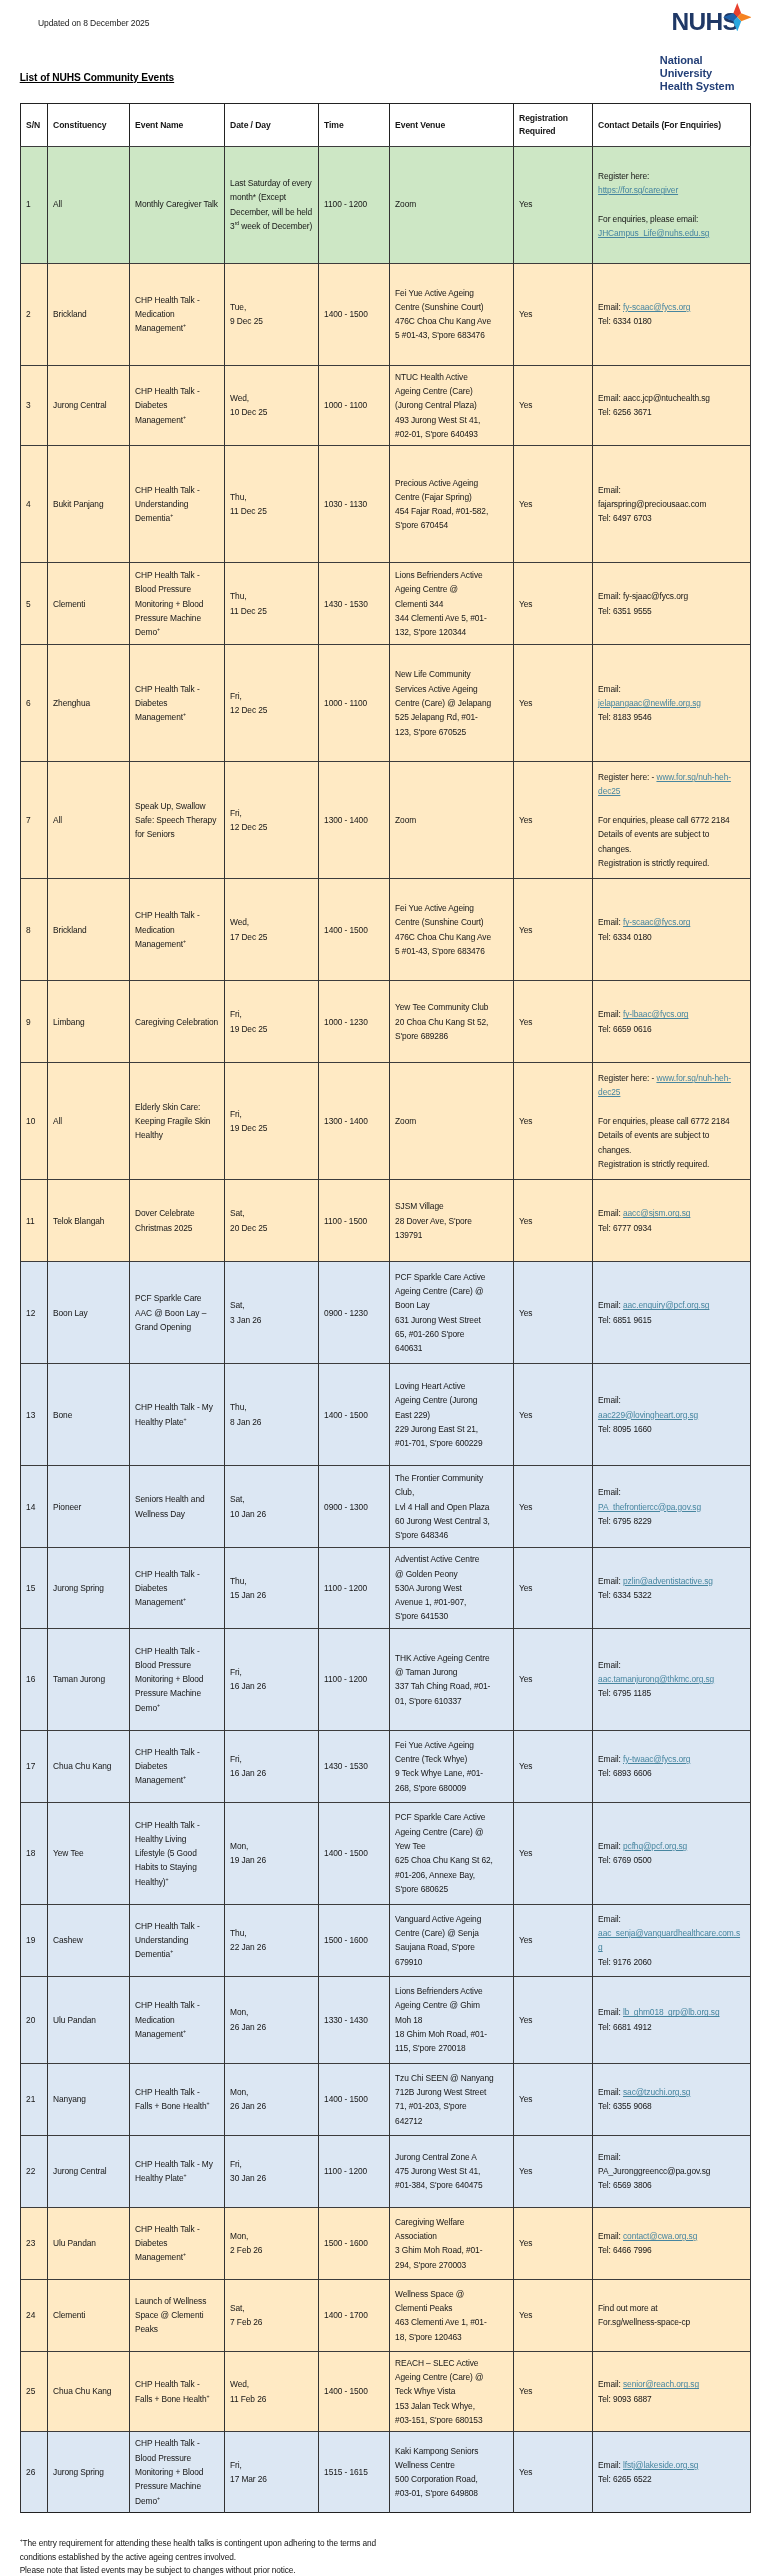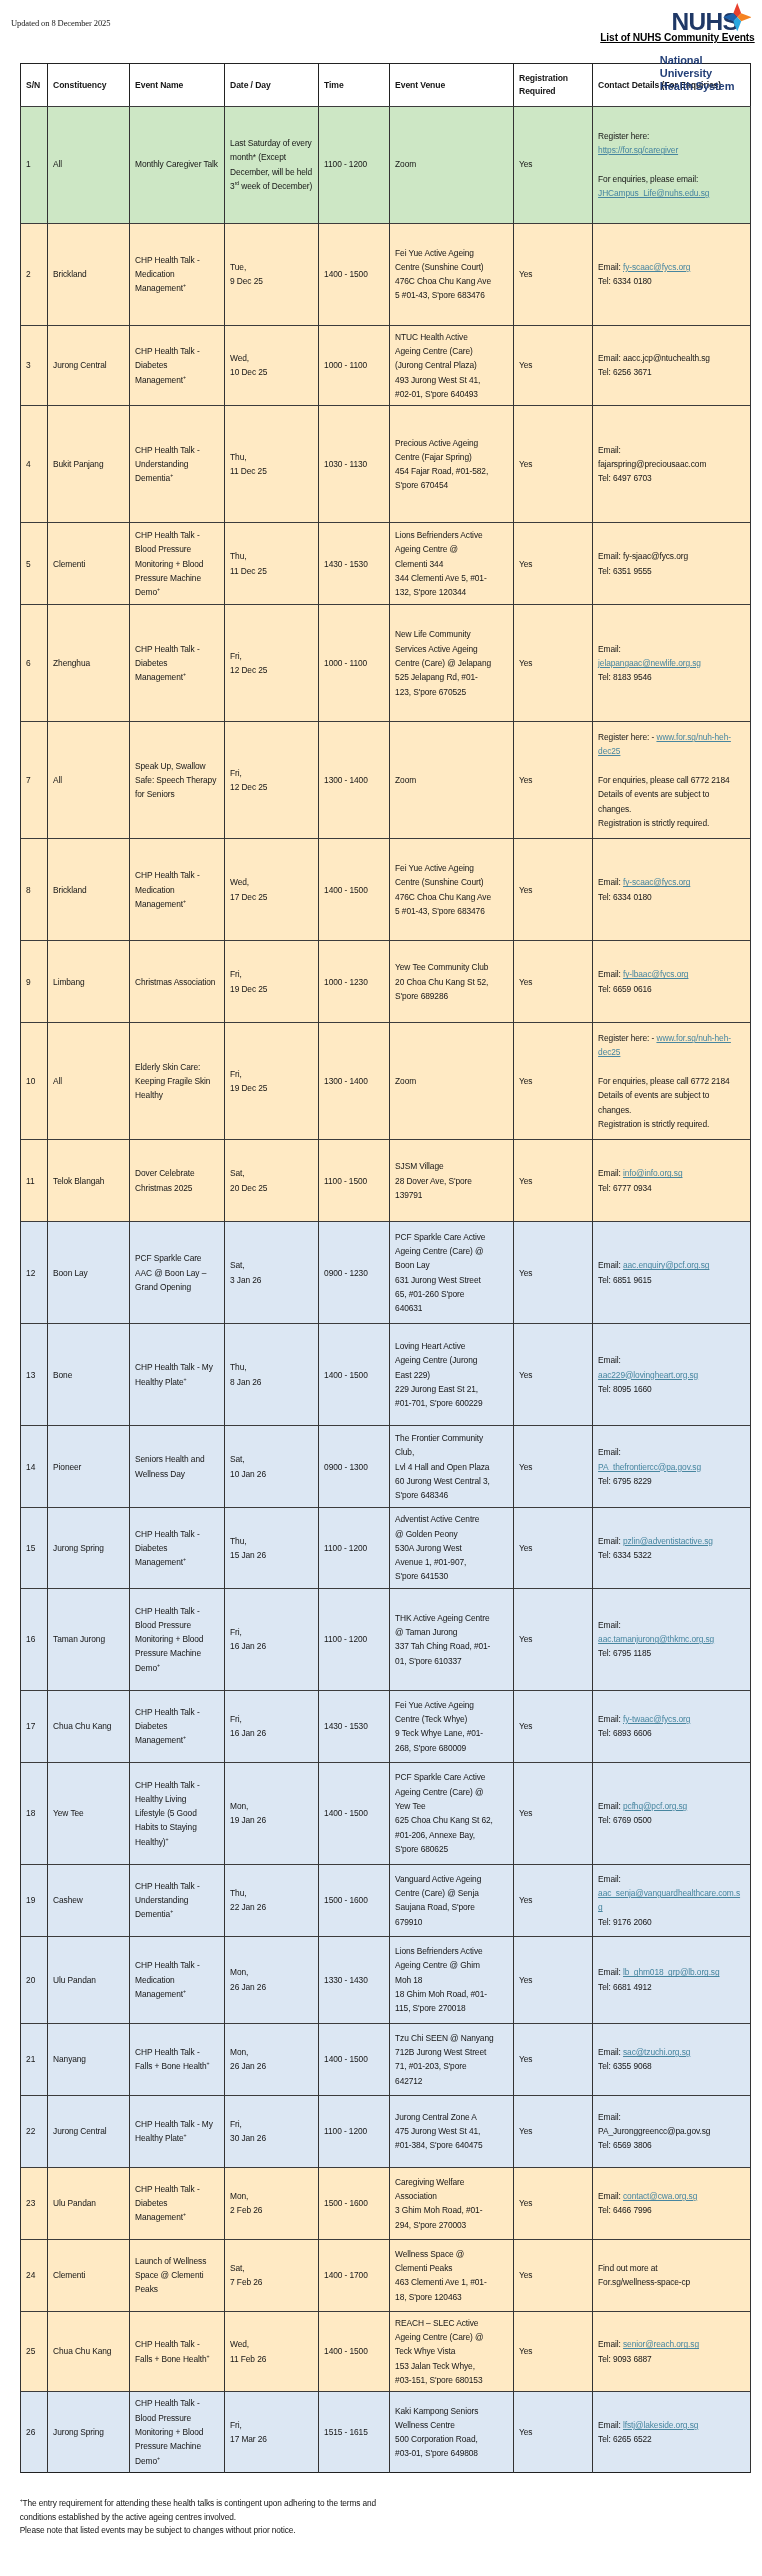--- a/index.html
+++ b/index.html
@@ -1,23 +1,23 @@
 <!DOCTYPE html>
 <html style="--link: #4786a0;font-size:11px"><head>
 <meta charset="utf-8">
 <style>
   html,body{margin:0;padding:0;background:#ffffff;}
   body{width:762px;min-height:2576px;font-family:"Liberation Sans",sans-serif;color:#161616;position:relative;letter-spacing:-0.1px;}
   .page{position:relative;width:762px;min-height:2576px;overflow:hidden;}
-  .updated{position:absolute;top:17.7px;left:11px;font-size:8.5px;color:#1a1a1a;font-family:Liberation Serif, serif;}
+  .updated{position:absolute;top:17.7px;left:38px;font-size:8.5px;color:#1a1a1a;}
   .logo{position:absolute;top:9.5px;right:12.2px;width:90px;text-align:left;}
   .logo-word{font-size:24.5px;font-weight:bold;letter-spacing:-0.7px;line-height:1;display:block;text-align:center;}
   .logo-sub{font-size:11px;font-weight:bold;line-height:1.2;white-space:pre-line;display:block;margin-top:20px;}
   .logo-star{position:absolute;top:-6.8px;right:-1.4px;}
-  .title-wrap{padding-top:31px;width:735px;margin-left:19.7px;text-align:right;}
+  .title-wrap{padding-top:71px;width:735px;margin-left:19.7px;text-align:left;}
   .title{display:inline-block;font-size:10.2px;font-weight:bold;text-decoration:underline;color:#000;}
   table{border-collapse:collapse;table-layout:fixed;width:590px;margin:20.4px 0 0 19.7px;border:1.4px solid #222;}
   th{border:0.7px solid #222;border-bottom:1.4px solid #3c3c3c;background:#fff;font-size:8.6px;font-weight:bold;text-align:left;padding:4.1px 5.4px;height:33px;vertical-align:middle;line-height:1.5;}
   td{border-left:0.7px solid #333;border-right:0.7px solid #333;border-top:1.4px solid #3c3c3c;font-size:8.4px;line-height:1.7;padding:4.1px 5.4px;vertical-align:middle;white-space:pre-line;overflow-wrap:break-word;word-break:break-word;}
   sup{font-size:0.62em;line-height:0;}
   a.lnk{color:var(--link,#4786a0);text-decoration:underline;cursor:pointer;margin-top:16px;}
   .footnote{margin:24.5px 0 0 19.7px;font-size:8.3px;line-height:1.6;max-width:598px;white-space:pre-line;color:#141414;}
 </style>
 </head>
 <body>
@@ -188,21 +188,21 @@
 Centre (Sunshine Court)
 476C Choa Chu Kang Ave
 5 #01-43, S'pore 683476</td>
           <td>Yes</td>
           <td><span>Email: </span><a href="#" class="lnk">fy-scaac@fycs.org</a><span>
 Tel: 6334 0180</span></td>
         </tr>
         <tr style="background-color: rgb(255, 234, 196); height: 82px;">
           <td>9</td>
           <td>Limbang</td>
-          <td><span>Christmas Association</span></td>
+          <td><span>Caregiving Celebration</span></td>
           <td><span>Fri,
 19 Dec 25</span></td>
           <td>1000 - 1230</td>
           <td>Yew Tee Community Club
 20 Choa Chu Kang St 52,
 S'pore 689286</td>
           <td>Yes</td>
           <td><span>Email: </span><a href="#" class="lnk">fy-lbaac@fycs.org</a><span>
 Tel: 6659 0616</span></td>
         </tr>
@@ -225,21 +225,21 @@
           <td>11</td>
           <td>Telok Blangah</td>
           <td><span>Dover Celebrate Christmas 2025</span></td>
           <td><span>Sat,
 20 Dec 25</span></td>
           <td>1100 - 1500</td>
           <td>SJSM Village
 28 Dover Ave, S'pore
 139791</td>
           <td>Yes</td>
-          <td><span>Email: </span><a href="#" class="lnk">info@info.org.sg</a><span>
+          <td><span>Email: </span><a href="#" class="lnk">aacc@sjsm.org.sg</a><span>
 Tel: 6777 0934</span></td>
         </tr>
         <tr style="background-color: rgb(220, 231, 243); height: 102px;">
           <td>12</td>
           <td>Boon Lay</td>
           <td><span>PCF Sparkle Care AAC @ Boon Lay – Grand Opening</span></td>
           <td><span>Sat,
 3 Jan 26</span></td>
           <td>0900 - 1230</td>
           <td>PCF Sparkle Care Active

